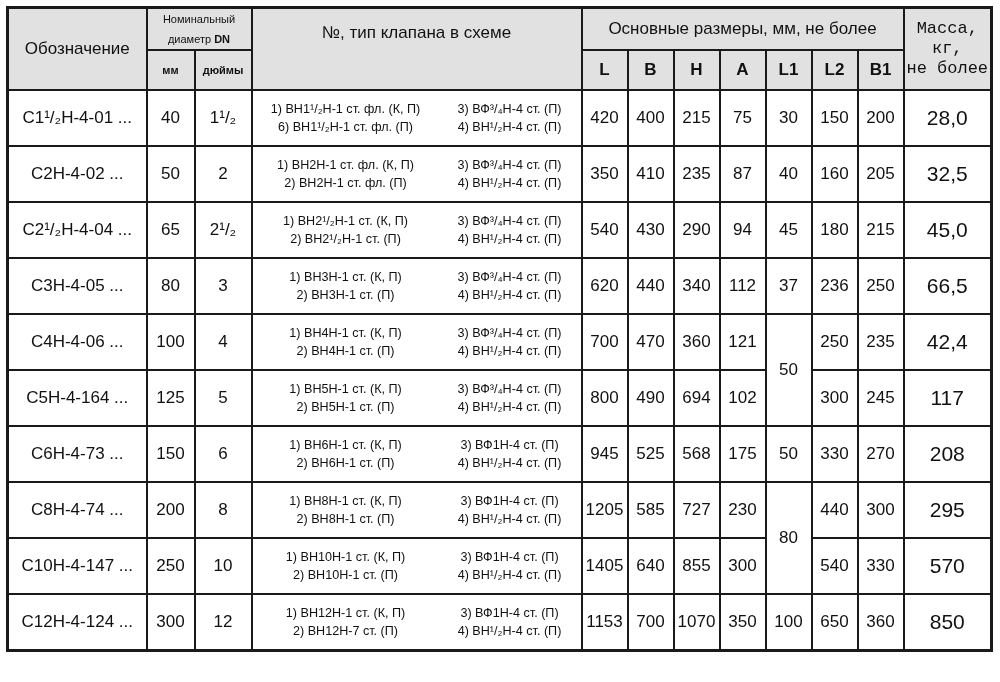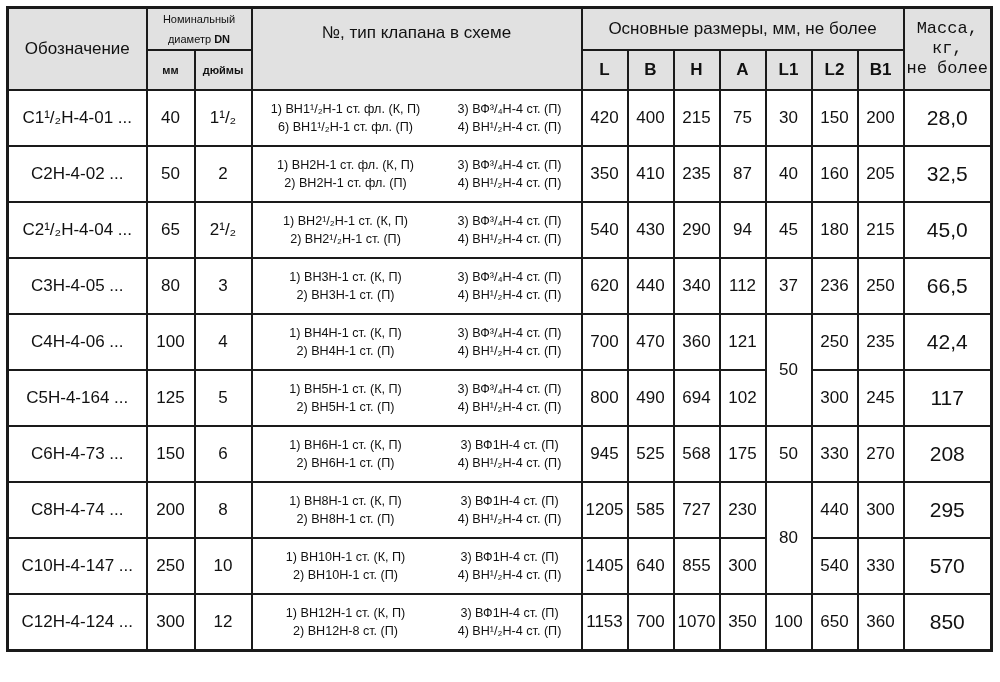--- a/index.html
+++ b/index.html
@@ -254,21 +254,21 @@
         <td class="mass">570</td>
       </tr>
       <tr>
         <td class="desig">С12Н-4-124 ...</td>
         <td>300</td>
         <td>12</td>
         <td class="valves">
           <div class="vgrid">
             <span>1) ВН12Н-1 ст. (К, П)</span>
             <span>3) ВФ1Н-4 ст. (П)</span>
-            <span>2) ВН12Н-8 ст. (П)</span>
+            <span>2) ВН12Н-7 ст. (П)</span>
             <span>4) ВН¹/₂Н-4 ст. (П)</span>
           </div>
         </td>
         <td>1153</td>
         <td>700</td>
         <td>1070</td>
         <td>350</td>
         <td>100</td>
         <td>650</td>
         <td>360</td>

